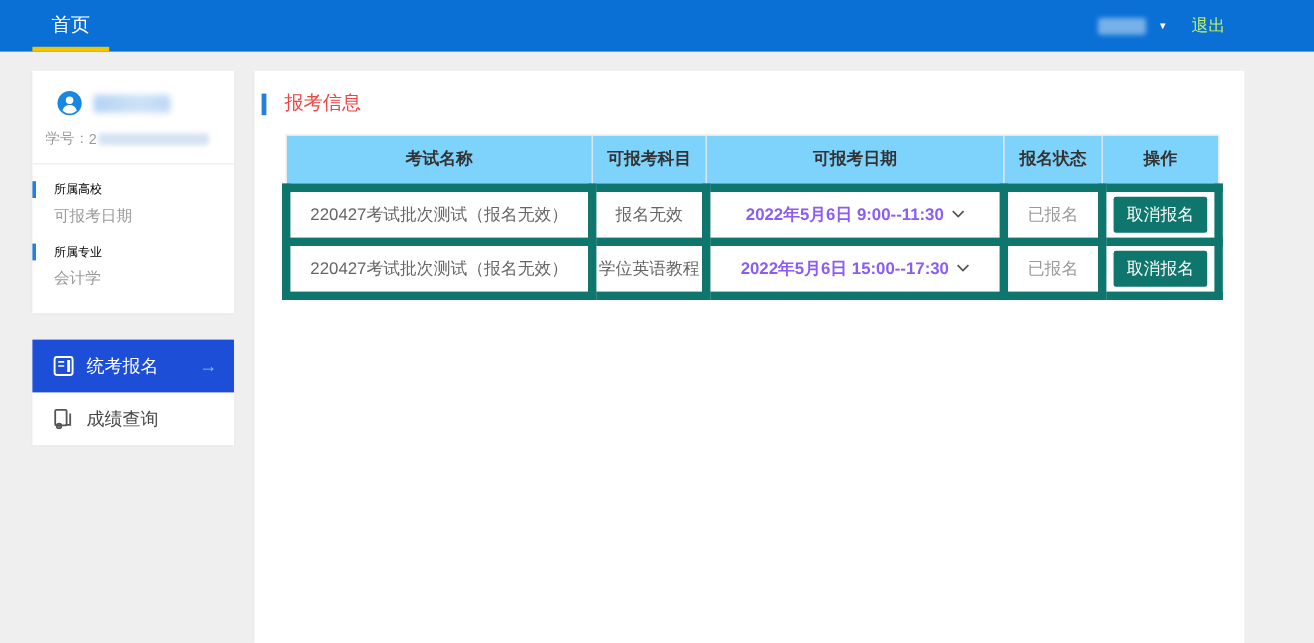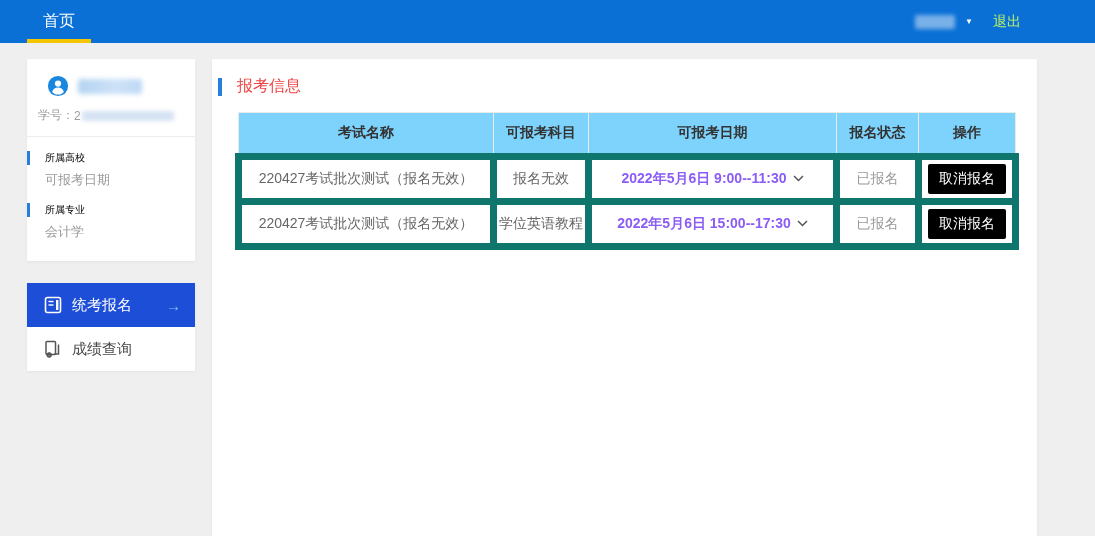--- a/index.html
+++ b/index.html
@@ -202,21 +202,21 @@
   .col-subj   { width: 95px; }
   .col-date   { width: 248px; }
   .col-status { width: 82px; }
   .col-action { width: 97px; }
 
   td.cell-date { color: #8b5cf6; font-weight: 700; white-space: nowrap; }
   .chev { margin-left: 6px; vertical-align: 1px; cursor: pointer; }
   td.cell-status { color: #999999; }
 
   .cancel-btn {
-    background: #000000;
+    background: #0f766e;
     color: #ffffff;
     border: none;
     border-radius: 2px;
     font-size: 14px;
     font-family: "Liberation Sans", sans-serif;
     padding: 6px 11px;
     cursor: pointer;
   }
 </style>
 </head>

